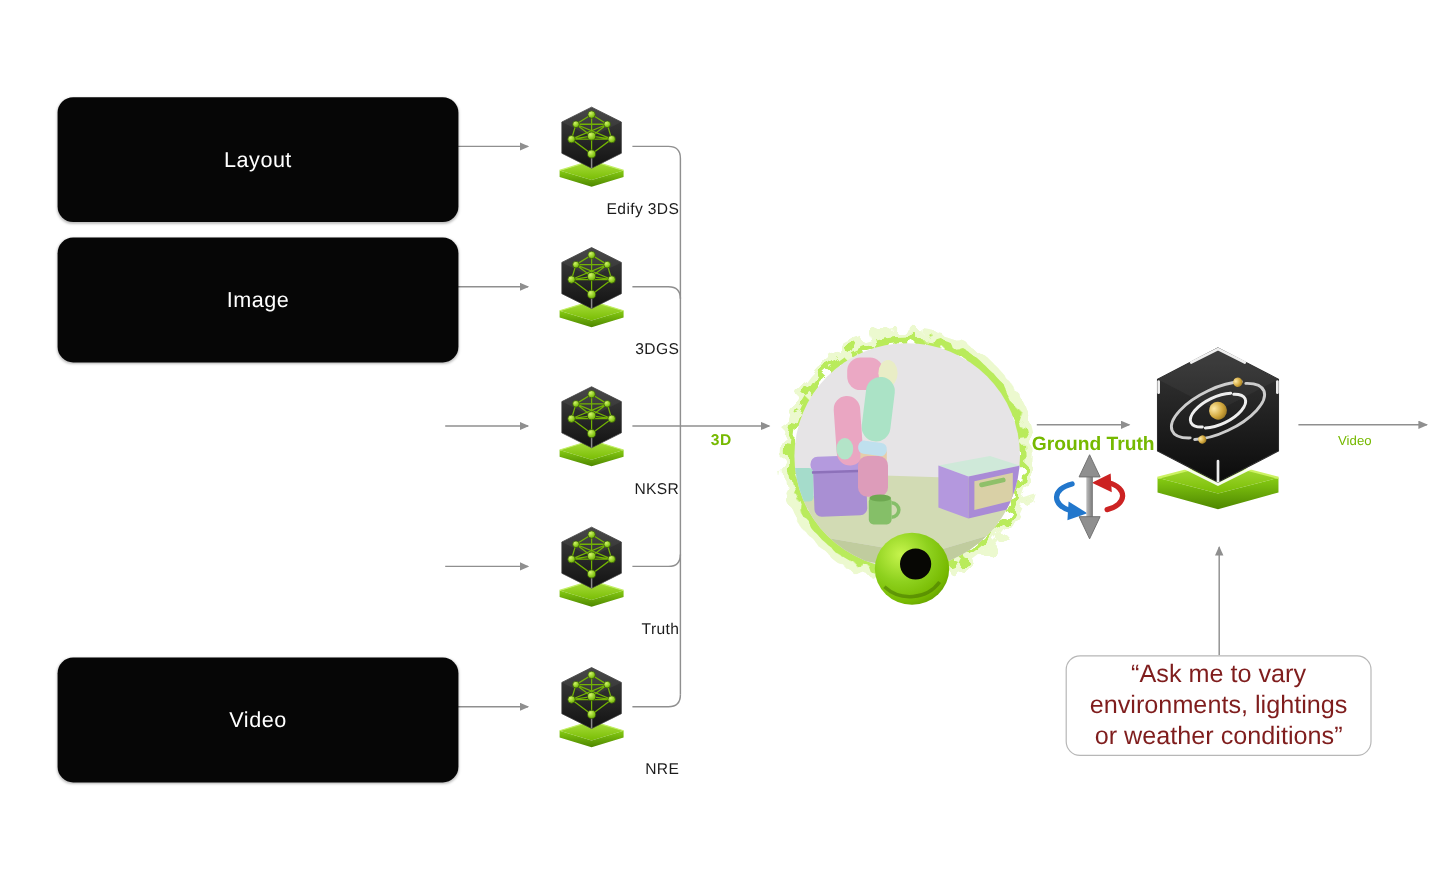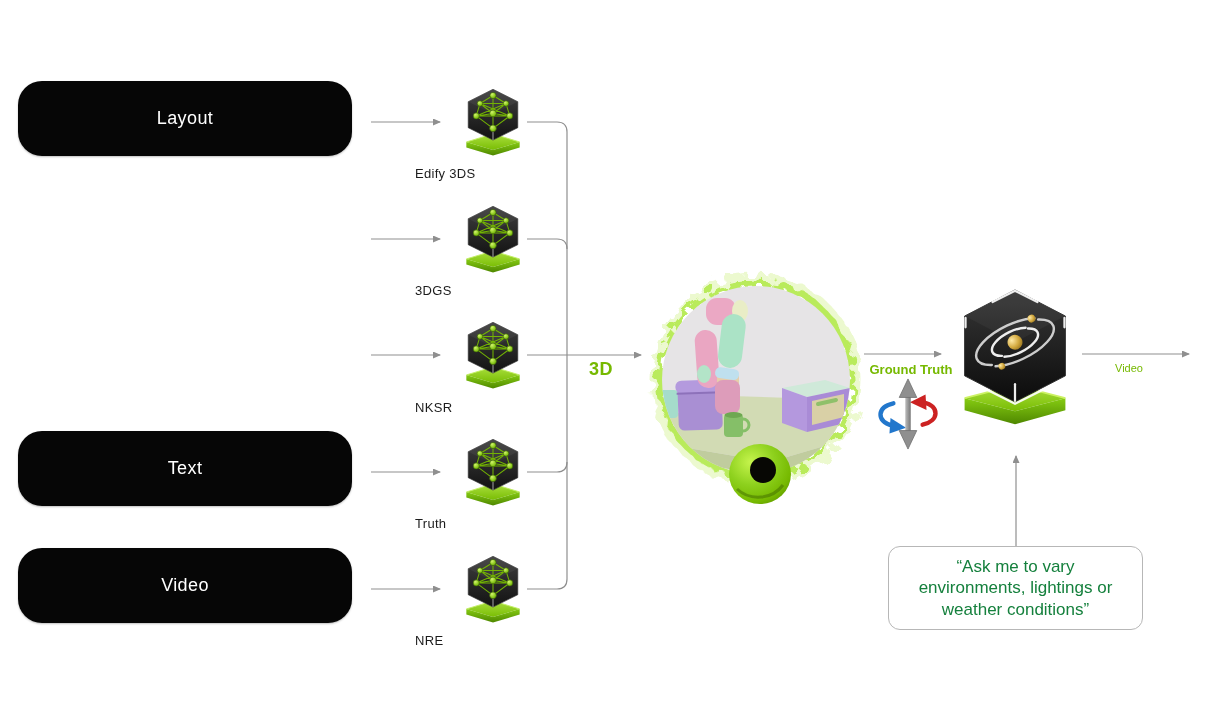--- a/index.html
+++ b/index.html
@@ -2,44 +2,44 @@
 <html><head>
 <meta charset="utf-8">
 <style>
   html,body{margin:0;padding:0;background:#ffffff;}
   .canvas{
     position:relative;width:1208px;height:726px;background:#ffffff;overflow:hidden;
     font-family:"Liberation Sans","DejaVu Sans",sans-serif;
   }
   .bg-svg{position:absolute;left:0;top:0;}
   .input-box{
-    position:absolute;left:18px;width:334px;height:75px;
-    background:#060606;border-radius:24px;
+    position:absolute;left:48px;width:334px;height:104px;
+    background:#060606;border-radius:13px;
     display:flex;align-items:center;justify-content:center;
     box-shadow:0 1px 2px rgba(0,0,0,.25);
   }
   .input-box span{color:#ffffff;font-size:18px;letter-spacing:.4px;font-weight:400;}
   .model-label{
-    position:absolute;left:415px;width:120px;text-align:left;
+    position:absolute;left:446px;width:120px;text-align:right;
     font-size:13px;color:#1c1c1c;letter-spacing:.3px;
   }
   .stage-label{
     position:absolute;text-align:center;color:#76b900;font-weight:600;
   }
-  .lbl-3d{left:571px;top:359px;width:60px;font-size:18px;letter-spacing:.5px;}
-  .lbl-gt{left:851px;top:362px;width:120px;font-size:13px;}
+  .lbl-3d{left:571px;top:359px;width:60px;font-size:13px;letter-spacing:.5px;}
+  .lbl-gt{left:851px;top:362px;width:120px;font-size:16px;}
   .lbl-video{left:1089px;top:362px;width:80px;font-size:11px;font-weight:500;}
   .callout{
     position:absolute;left:888px;top:546px;width:255px;height:84px;
     background:#ffffff;border:1px solid #b7b7b7;border-radius:12px;
     display:flex;align-items:center;justify-content:center;box-sizing:border-box;
     padding:10px 12px;
   }
   .callout span{
-    color:#15803d;font-size:17px;line-height:1.25;text-align:center;font-weight:400;
+    color:#7f1d1d;font-size:21px;line-height:1.25;text-align:center;font-weight:400;
   }
 </style>
 </head>
 <body>
 
 <div class="canvas">
 
   <svg class="bg-svg" width="1208" height="726" viewBox="0 0 1208 726">
     <defs>
       <marker id="arrow" markerWidth="9" markerHeight="8" refX="7" refY="3.5" orient="auto" markerUnits="userSpaceOnUse">
@@ -233,22 +233,22 @@
     </g>
 
     <use href="#rotIcon" x="872" y="377" width="72" height="74"></use>
 
     <use href="#galaxyCube" x="959" y="288" width="112" height="142"></use>
   </svg>
 
   <div class="input-box" style="top:81px">
       <span>Layout</span>
     </div>
-  <div class="input-box" style="top:431px">
-      <span>Text</span>
+  <div class="input-box" style="top:198px">
+      <span>Image</span>
     </div>
   <div class="input-box" style="top:548px">
       <span>Video</span>
     </div>
 
   <div class="model-label" style="top:166px">Edify 3DS</div>
   <div class="model-label" style="top:283px">3DGS</div>
   <div class="model-label" style="top:400px">NKSR</div>
   <div class="model-label" style="top:516px">Truth</div>
   <div class="model-label" style="top:633px">NRE</div>

